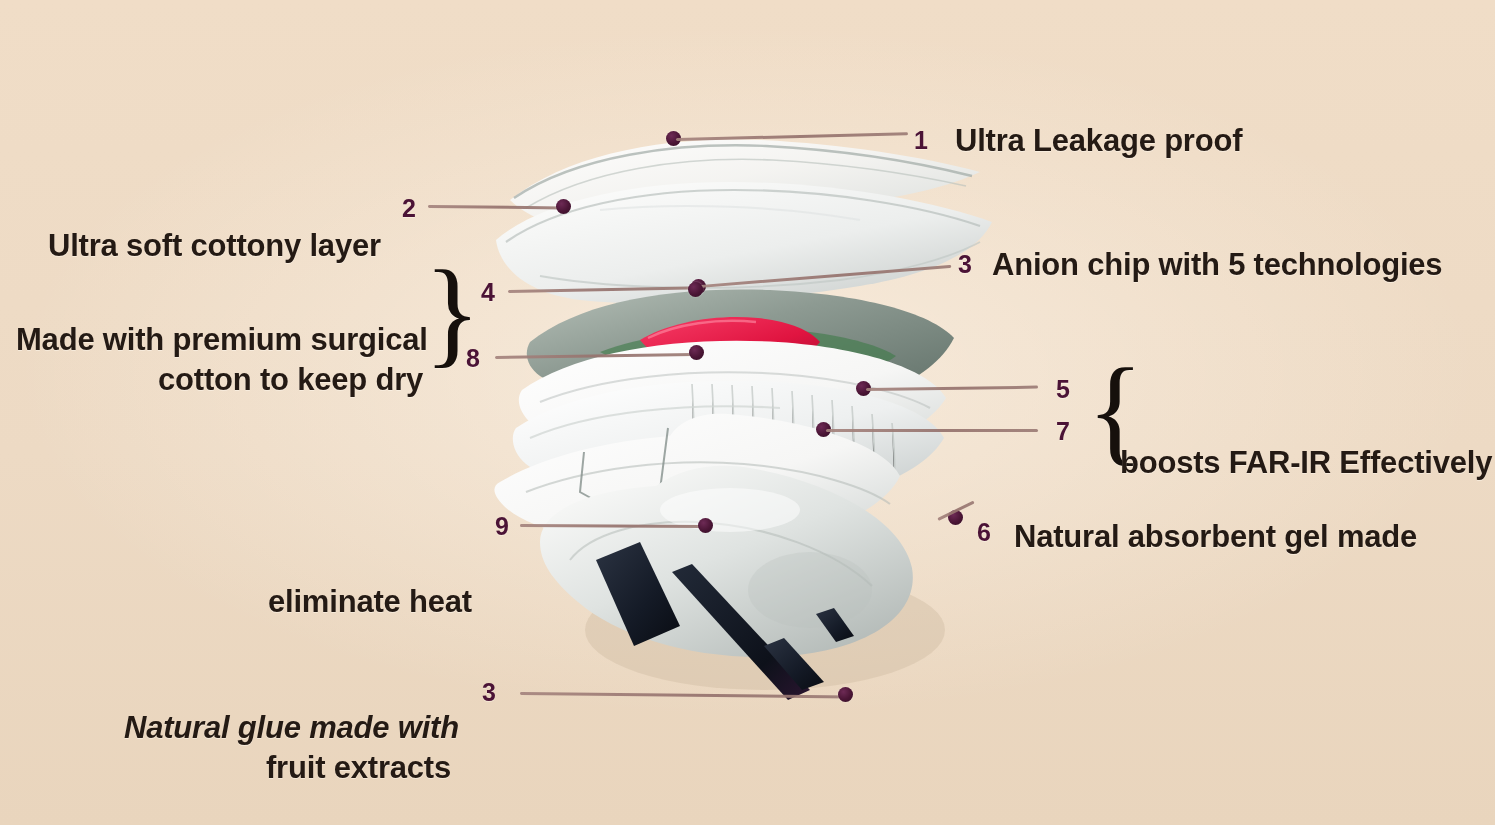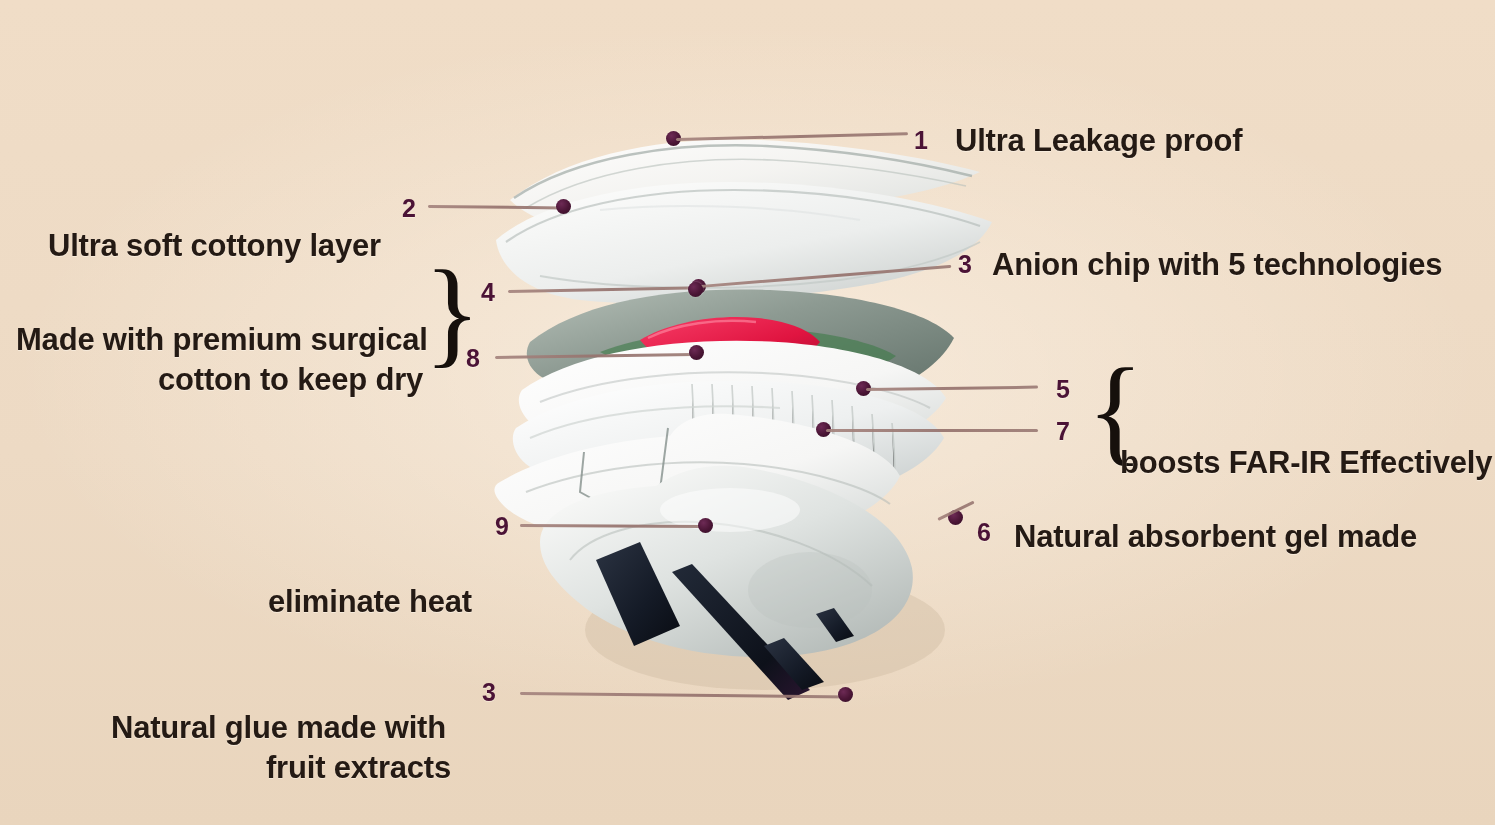--- a/index.html
+++ b/index.html
@@ -281,19 +281,19 @@
   <div class="label r" style="left:268px; top:546px;">eliminate heat</div>
   <div class="num" style="left:495px; top:512px;">9</div>
   <div class="lead" style="left:520px; top:524px; width:184px; transform:rotate(0.3deg);"></div>
   <div class="dot" style="left:698px; top:518px;"></div>
 
   <div class="dot" style="left:948px; top:510px;"></div>
   <div class="lead" style="left:938px; top:518px; width:40px; transform:rotate(-26deg);"></div>
   <div class="num" style="left:977px; top:518px;">6</div>
   <div class="label" style="left:1014px; top:518px;">Natural absorbent gel made</div>
 
-  <div class="label r" style="left:111px; top:672px;">Natural glue made with</div>
+  <div class="label r" style="left:124px; top:672px;font-style:italic;">Natural glue made with</div>
   <div class="label r" style="left:266px; top:712px;">fruit extracts</div>
   <div class="num" style="left:482px; top:678px;">3</div>
   <div class="lead" style="left:520px; top:692px; width:330px; transform:rotate(0.6deg);"></div>
   <div class="dot" style="left:838px; top:687px;"></div>
 
 </div>
 
 </body></html>

